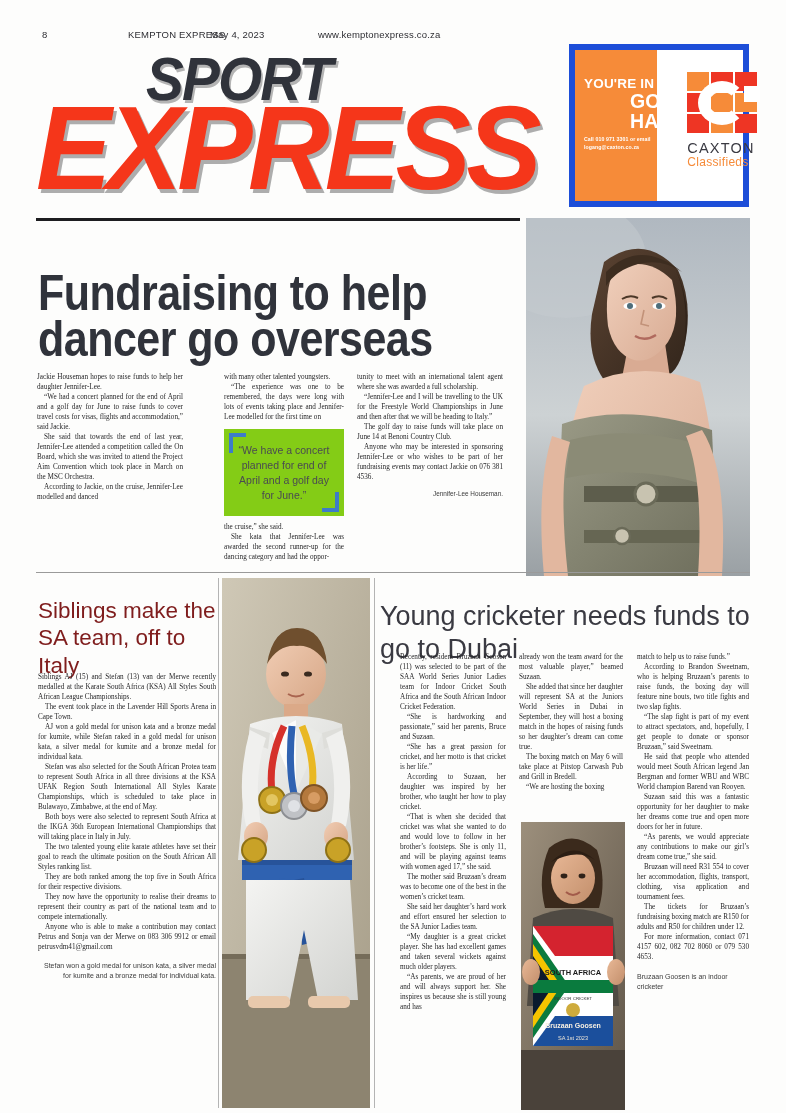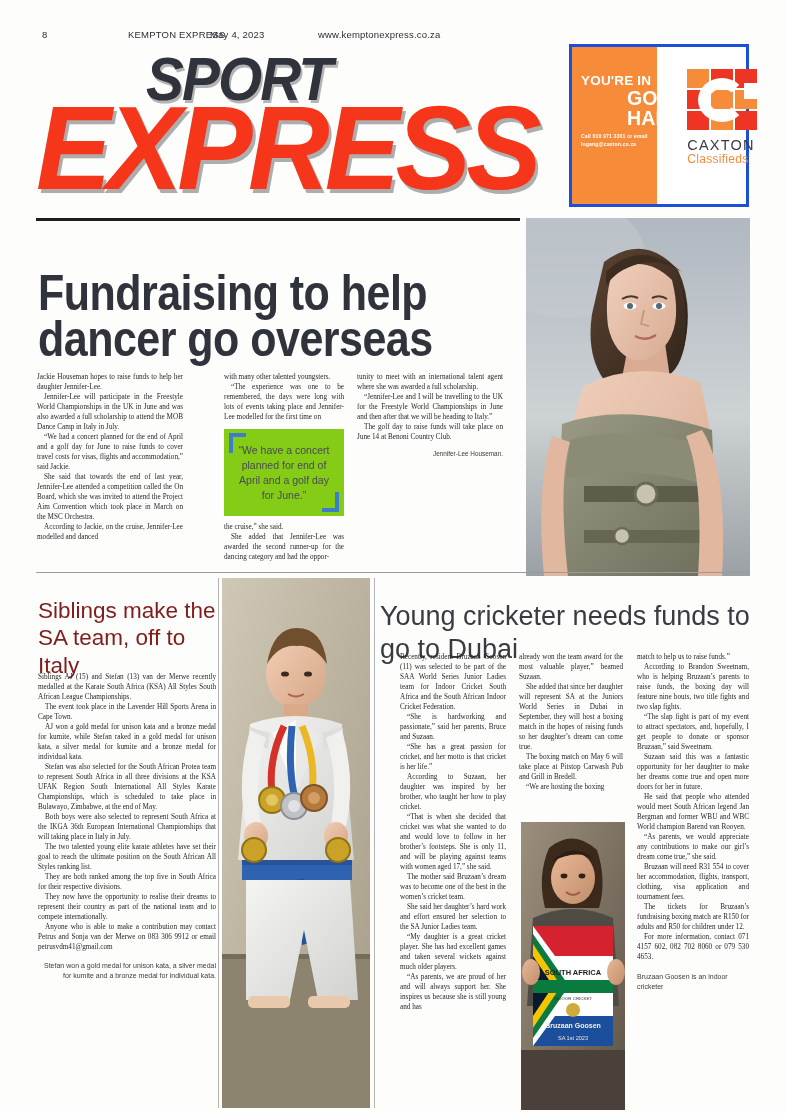--- a/index.html
+++ b/index.html
@@ -46,21 +46,21 @@
     color: #f5361a;
     line-height: 1;
     transform: scaleX(0.95);
     transform-origin: left top;
     text-shadow: 3px 4px 0 rgba(120,120,120,0.6);
   }
 
   
   .ad {
     position: absolute; left: 569px; top: 44px; width: 180px; height: 163px;
-    border: 3px solid #1d4ed8; background: #84cc16;
+    border: 6px solid #1d4ed8; background: #84cc16;
     display: flex;
   }
   .ad-left {
     width: 49%; background: #f68b39; color: #fff;
     padding: 26px 0 0 9px;
   }
   .ad-l1 { font-family:"Liberation Sans",sans-serif; font-weight:bold; font-size:13.5px; letter-spacing:.2px; }
   .ad-l2 { font-family:Liberation Sans, sans-serif; font-weight:bold; font-size:19.5px; line-height:1.03; letter-spacing:.2px;margin-left:46px; }
   .ad-small { font-family:"Liberation Sans",sans-serif; font-weight:bold; font-size:5.2px; line-height:1.45; margin-top:5px; letter-spacing:.1px; }
   .ad-right { width:51%; background:#fff; padding-top:22px; text-align:center;padding-left:30px; }
@@ -268,48 +268,48 @@
       <path d="M176 212 q26 40 20 146 l-24 0 q6 -96 -12 -140 z" fill="#e2b79f"></path>
       <path d="M26 218 q-16 52 -8 140 l24 0 q-10 -92 2 -134 z" fill="#e2b79f"></path>
     </svg>
   </div>
 
   <div class="lead-cols">
 
     <div class="col" style="width:146px; margin-right:13px;">
       <div class="bodytext">
         <p class="noind">Jackie Houseman hopes to raise funds to help her daughter Jennifer-Lee.</p>
-        <p>Jennifer-Lee will participate in the Freestyle World Championships in the UK in June and was also awarded a full scholarship to attend the MOB Dance Camp in Italy in July.</p>
         <p>“We had a concert planned for the end of April and a golf day for June to raise funds to cover travel costs for visas, flights and accommodation,” said Jackie.</p>
         <p>She said that towards the end of last year, Jennifer-Lee attended a competition called the On Board, which she was invited to attend the Project Aim Convention which took place in March on the MSC Orchestra.</p>
         <p>According to Jackie, on the cruise, Jennifer-Lee modelled and danced</p>
       </div>
     </div>
 
     <div class="col" style="width:148px; margin-right:13px;padding-left:28px;">
       <div class="bodytext">
         <p class="noind">with many other talented youngsters.</p>
         <p>“The experience was one to be remembered, the days were long with lots of events taking place and Jennifer-Lee modelled for the first time on</p>
       </div>
       <div class="pullquote">
         <div class="pq-br-tl"></div>
         <div class="qt">“We have a concert planned for end of April and a golf day for June.”</div>
         <div class="pq-br-br"></div>
       </div>
       <div class="bodytext">
         <p class="noind">the cruise,” she said.</p>
-        <p>She added that Jennifer-Lee was awarded the second runner-up for the dancing category and had the oppor-</p>
+        <p>She kata that Jennifer-Lee was awarded the second runner-up for the dancing category and had the oppor-</p>
       </div>
     </div>
 
     <div class="col" style="width:146px;">
       <div class="bodytext">
         <p class="noind">tunity to meet with an international talent agent where she was awarded a full scholarship.</p>
         <p>“Jennifer-Lee and I will be travelling to the UK for the Freestyle World Championships in June and then after that we will be heading to Italy.”</p>
         <p>The golf day to raise funds will take place on June 14 at Benoni Country Club.</p>
+        <p>Anyone who may be interested in sponsoring Jennifer-Lee or who wishes to be part of her fundraising events may contact Jackie on 076 381 4536.</p>
       </div>
       <div class="photo-credit">Jennifer-Lee Houseman.</div>
     </div>
     <div style="clear:both"></div>
   </div>
 
   <div class="rule thin" style="left:36px; top:572px; width:714px;"></div>
 
   <h2 class="h2-sib">Siblings make the SA team, off to Italy</h2>
 
@@ -417,22 +417,22 @@
       <p>The boxing match on May 6 will take place at Pitstop Carwash Pub and Grill in Bredell.</p>
       <p>“We are hosting the boxing</p>
     </div>
   </div>
 
   <div style="position:absolute; left:637px; top:652px; width:112px;">
     <div class="bodytext">
       <p class="noind">match to help us to raise funds.”</p>
       <p>According to Brandon Sweetnam, who is helping Bruzaan’s parents to raise funds, the boxing day will feature nine bouts, two title fights and two slap fights.</p>
       <p>“The slap fight is part of my event to attract spectators, and, hopefully, I get people to donate or sponsor Bruzaan,” said Sweetnam.</p>
+      <p>He said that people who attended would meet South African legend Jan Bergman and former WBU and WBC World champion Barend van Rooyen.</p>
       <p>Suzaan said this was a fantastic opportunity for her daughter to make her dreams come true and open more doors for her in future.</p>
-      <p>He said that people who attended would meet South African legend Jan Bergman and former WBU and WBC World champion Barend van Rooyen.</p>
       <p>“As parents, we would appreciate any contributions to make our girl’s dream come true,” she said.</p>
       <p>Bruzaan will need R31 554 to cover her accommodation, flights, transport, clothing, visa application and tournament fees.</p>
       <p>The tickets for Bruzaan’s fundraising boxing match are R150 for adults and R50 for children under 12.</p>
       <p>For more information, contact 071 4157 602, 082 702 8060 or 079 530 4653.</p>
     </div>
     <div class="caption" style="margin-top:10px;">Bruzaan Goosen is an indoor cricketer</div>
   </div>
 
   <div class="cric-photo">
     <svg width="104" height="288" viewBox="0 0 104 288">

